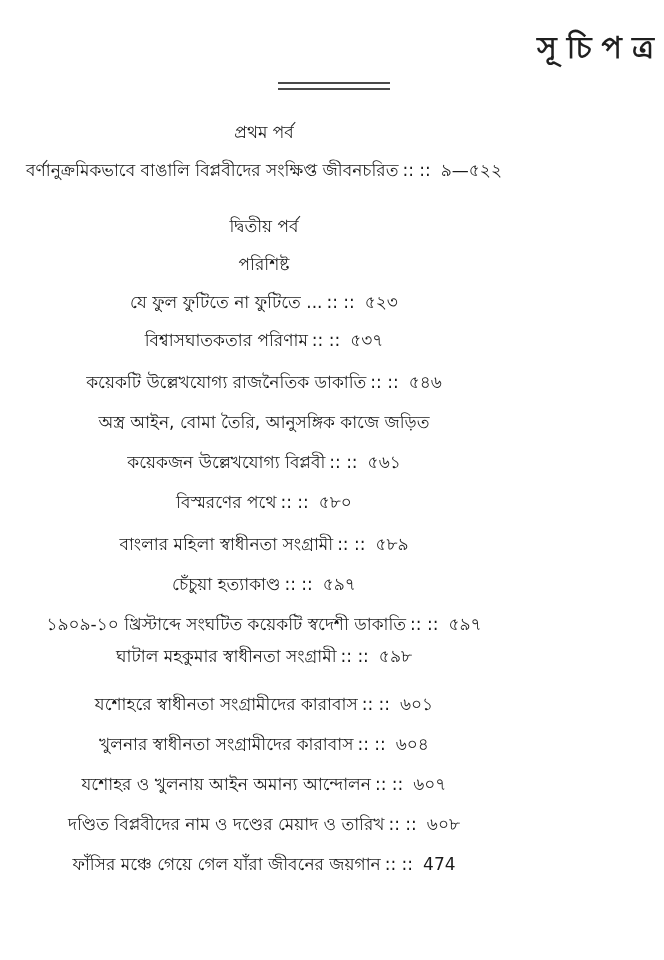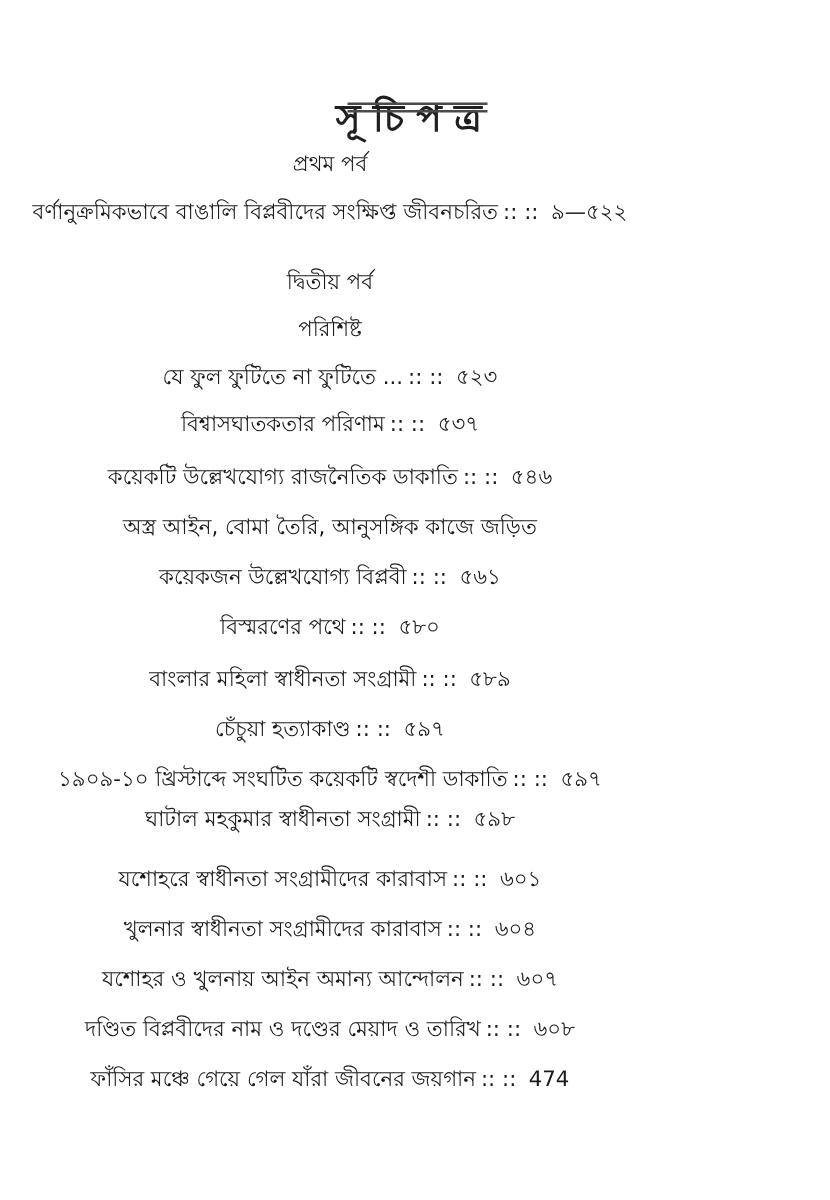--- a/index.html
+++ b/index.html
@@ -19,22 +19,21 @@
       position: absolute;
       left: 0; top: 0;
       width: 664px;
       height: 960px;
     }
     .title-wrap {
       position: absolute;
       top: 28px;
       left: 0;
       width: 664px;
-      text-align: center;
-      margin-top: 48px;
+      text-align: right;
     }
     .title {
       display: inline-block;
       font-size: 30px;
       letter-spacing: 10px;
       font-weight: bold;
       color: #1f1f1f;
       line-height: 40px;
     }
     .underline {

